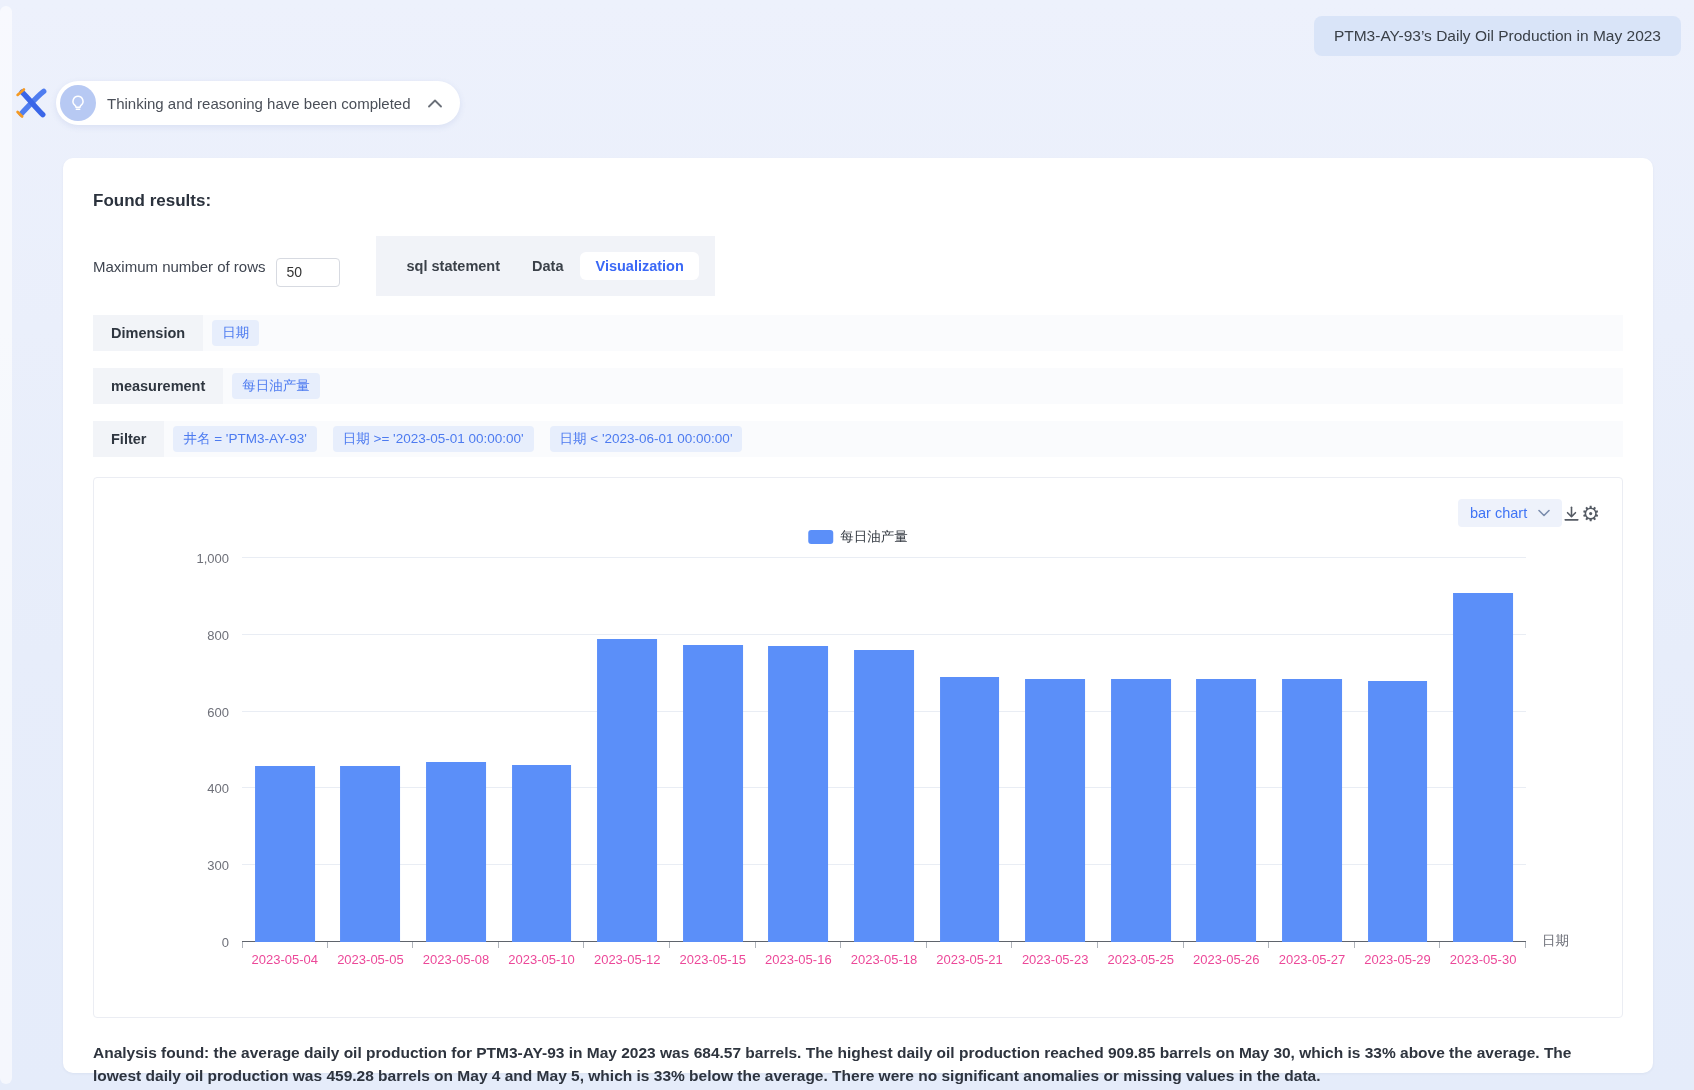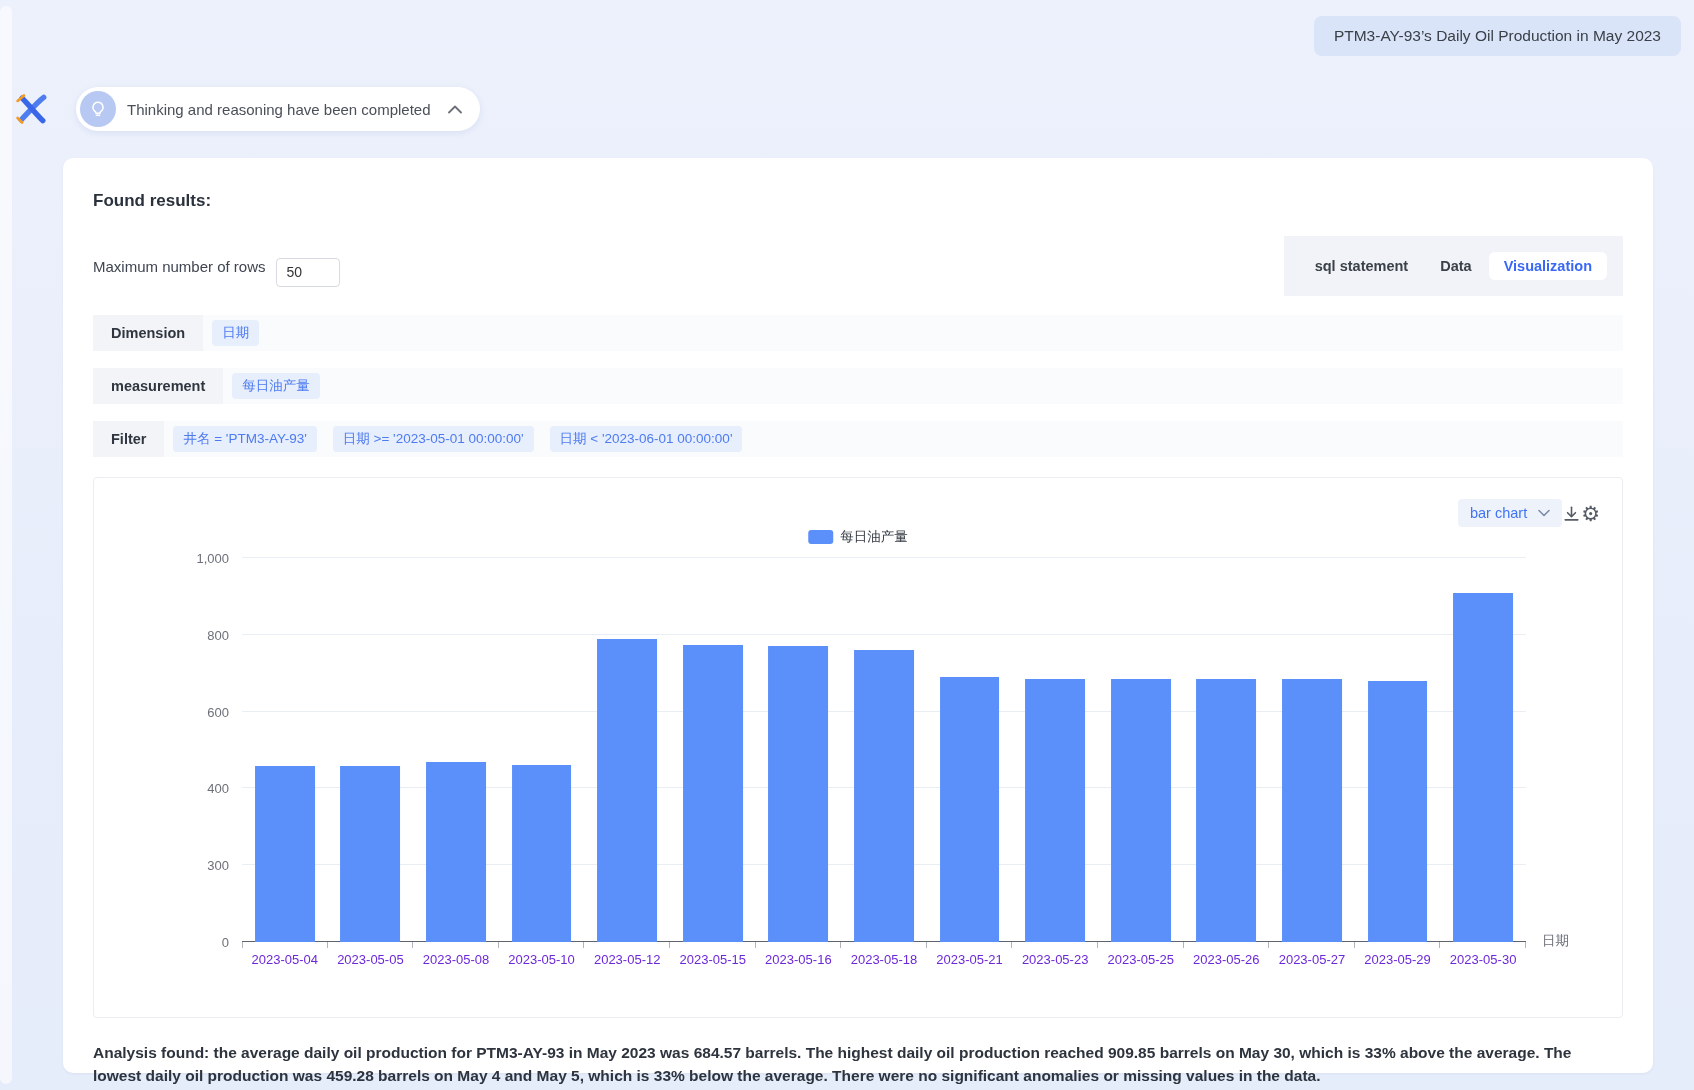--- a/index.html
+++ b/index.html
@@ -13,35 +13,35 @@
     color:#30353e;
   }
   .left-strip{ position:absolute; left:0; top:6px; bottom:6px; width:12px;
     background:rgba(255,255,255,.6); border-radius:10px; }
 
   
   .user-bubble{ position:absolute; top:16px; right:13px; background:#d9e4f8;
     color:#3a4048; font-size:15.5px; padding:11px 20px; border-radius:8px; }
 
   
-  .assistant-row{ position:absolute; top:87px; left:14px; display:flex; align-items:center; gap:26px; }
+  .assistant-row{ position:absolute; top:81px; left:14px; display:flex; align-items:center; gap:6px; }
   .logo{ width:36px; height:36px; display:flex; }
   .thinking-pill{ display:flex; align-items:center; gap:11px; background:#fff;
     border-radius:22px; padding:4px 18px 4px 4px; box-shadow:0 2px 6px rgba(80,110,180,.12); cursor:pointer;}
   .bulb{ width:36px; height:36px; border-radius:50%; background:#b7c9f3;
     display:flex; align-items:center; justify-content:center; }
   .pill-text{ font-size:15px; color:#4a4f58; }
   .chev{ display:flex; margin-left:6px; }
 
   
   .card{ position:absolute; left:63px; right:41px; top:158px; bottom:17px;
     background:#fff; border-radius:10px; padding:30px; box-shadow:0 1px 3px rgba(25,39,80,.05); }
   .heading{ font-size:17px; font-weight:bold; color:#2b323d; margin-top:3px; }
 
-  .controls-row{ display:flex; justify-content:space-between; align-items:center; margin-top:25px; }
+  .controls-row{ display:flex; justify-content:flex-start; align-items:center; margin-top:25px;gap:36px; }
   .maxrows{ display:flex; align-items:center; gap:10px; font-size:15px; color:#3f4550; }
   .maxrows input{ width:64px; height:29px; border:1px solid #d7dae1; border-radius:4px;
     padding:0 10px; font-size:14px; color:#333; outline:none; font-family:inherit;margin-top:12px; }
   .tabs{ display:flex; background:#f1f3f8; border-radius:0; padding:16px; gap:2px; }
   .tab{ padding:6px 15px; font-size:14.5px; font-weight:600; color:#3b4149; border-radius:6px; cursor:pointer; white-space:nowrap;}
   .tab.active{ background:#fff; color:#3a68f6; }
 
   #attr-rows{ margin-top:19px; display:flex; flex-direction:column; gap:17px; }
   .attr-row{ display:flex; align-items:stretch; background:#fafbfd; }
   .attr-label{ background:#f2f4f8; padding:10px 18px; font-size:14.5px; font-weight:600;
@@ -63,21 +63,21 @@
   .gridline{ position:absolute; left:0; right:0; height:1px; background:#e9edf4; }
   .gridline.axisline{ background:#5f646c; }
   .ylabel{ position:absolute; right:calc(100% + 13px); transform:translateY(50%);
     font-size:13px; color:#6e7079; white-space:nowrap; }
   #bands{ position:absolute; left:0; right:0; top:0; bottom:0; display:flex; }
   #bands::before{ content:""; position:absolute; left:0; top:100%; height:6px; width:1px; background:#b0b4bb; }
   .band{ flex:1; position:relative; }
   .bar{ position:absolute; bottom:0; left:50%; transform:translateX(-50%); width:70%; }
   .tick{ position:absolute; right:0; top:100%; height:6px; width:1px; background:#b0b4bb; }
   .xlabel{ position:absolute; top:calc(100% + 10px); left:50%; transform:translateX(-50%);
-    font-size:13px; color:#6d28d9; white-space:nowrap; }
+    font-size:13px; color:#ec4899; white-space:nowrap; }
   .xname{ position:absolute; left:calc(100% + 16px); bottom:-8px; font-size:13.5px; color:#6e7079; white-space:nowrap; }
 
   .analysis{ margin-top:23px; font-size:15.5px; line-height:1.5; color:#2e343e; font-weight:600; }
 </style>
 </head>
 <body>
 
 <div class="left-strip"></div>
 
 <div class="user-bubble">PTM3-AY-93’s Daily Oil Production in May 2023</div>

